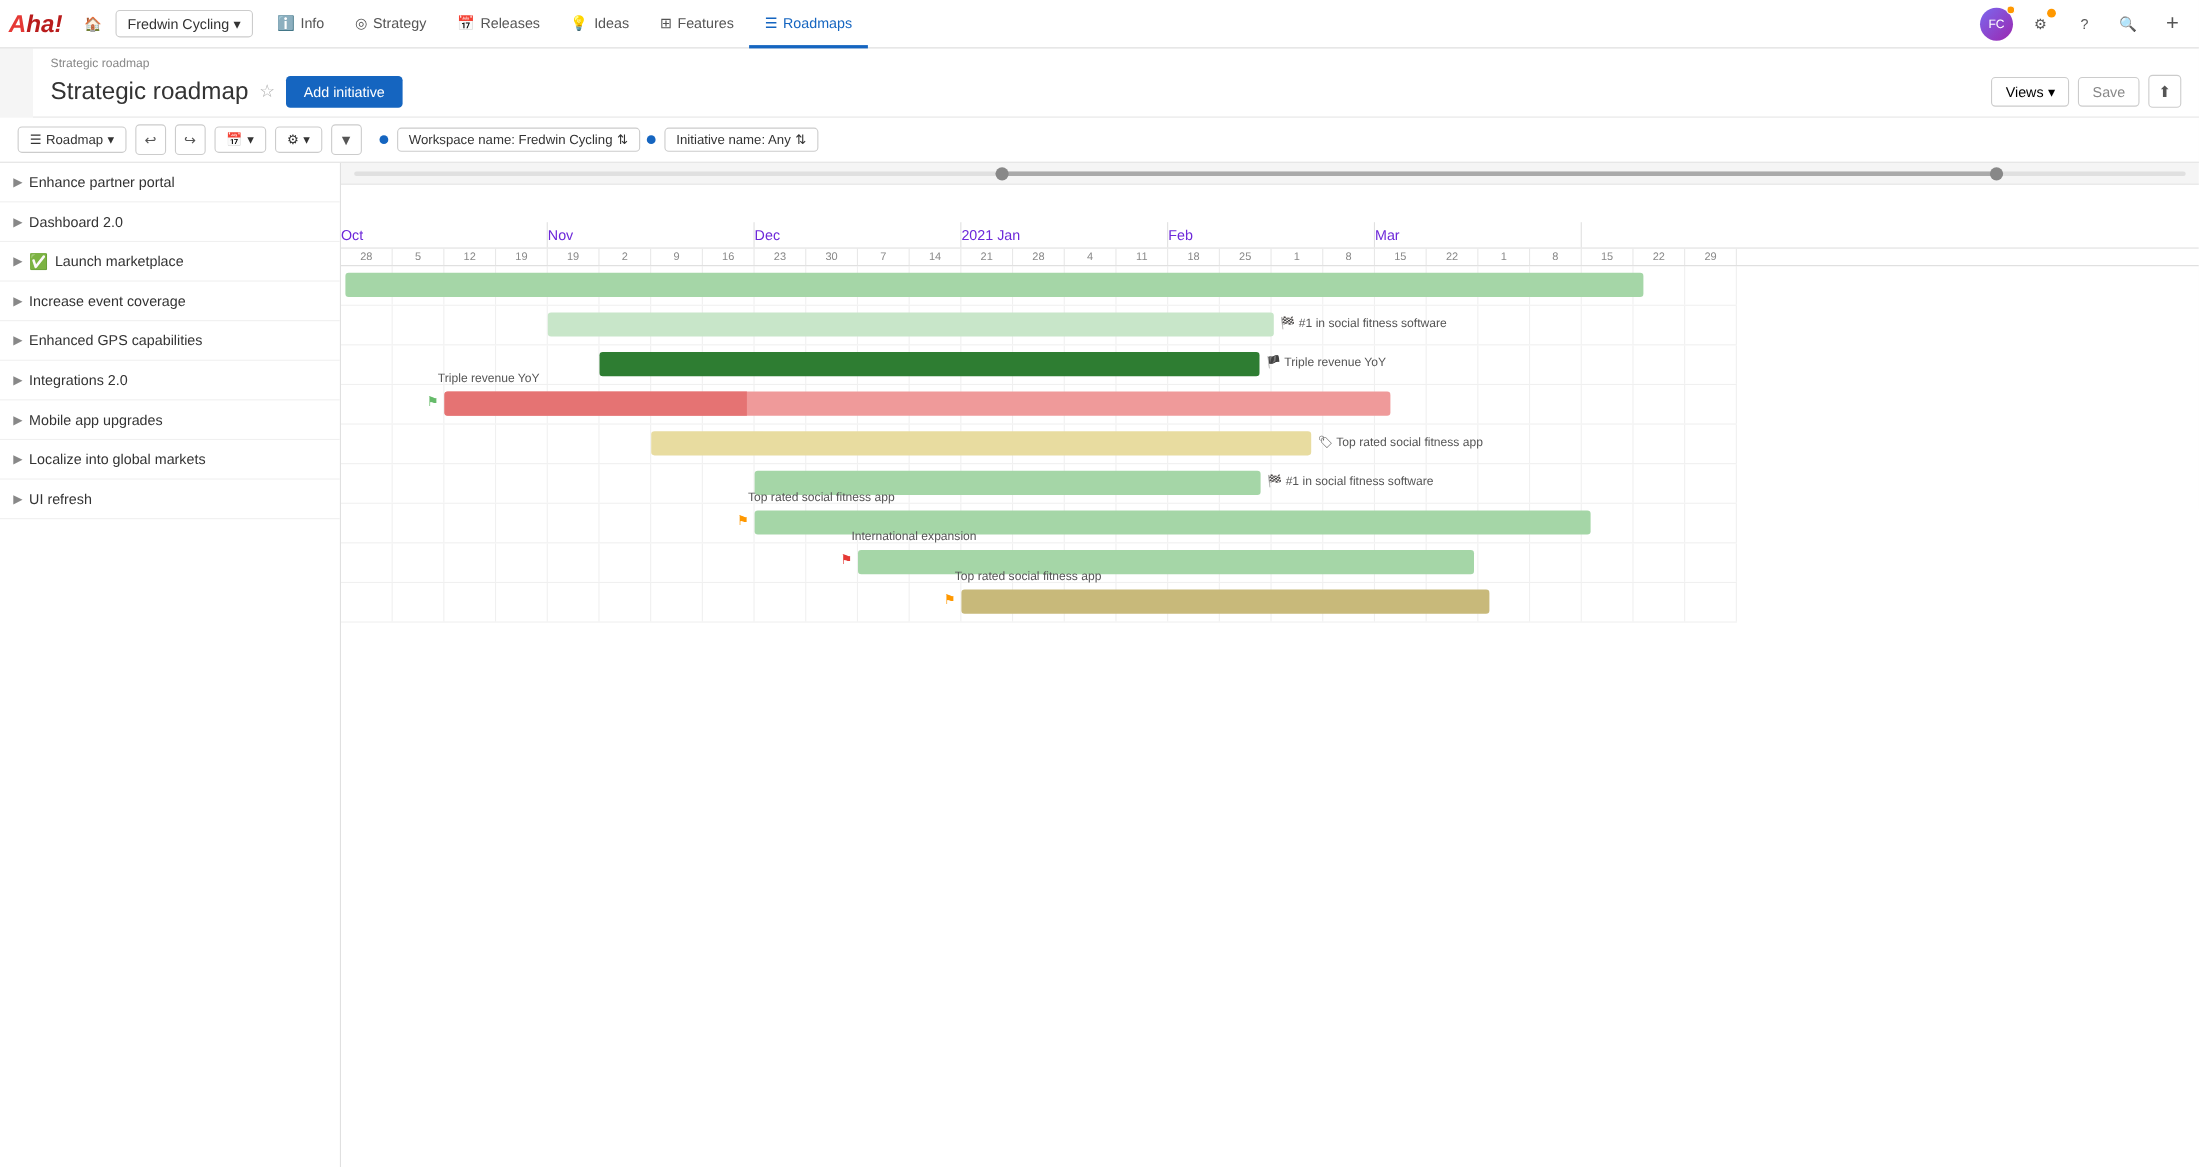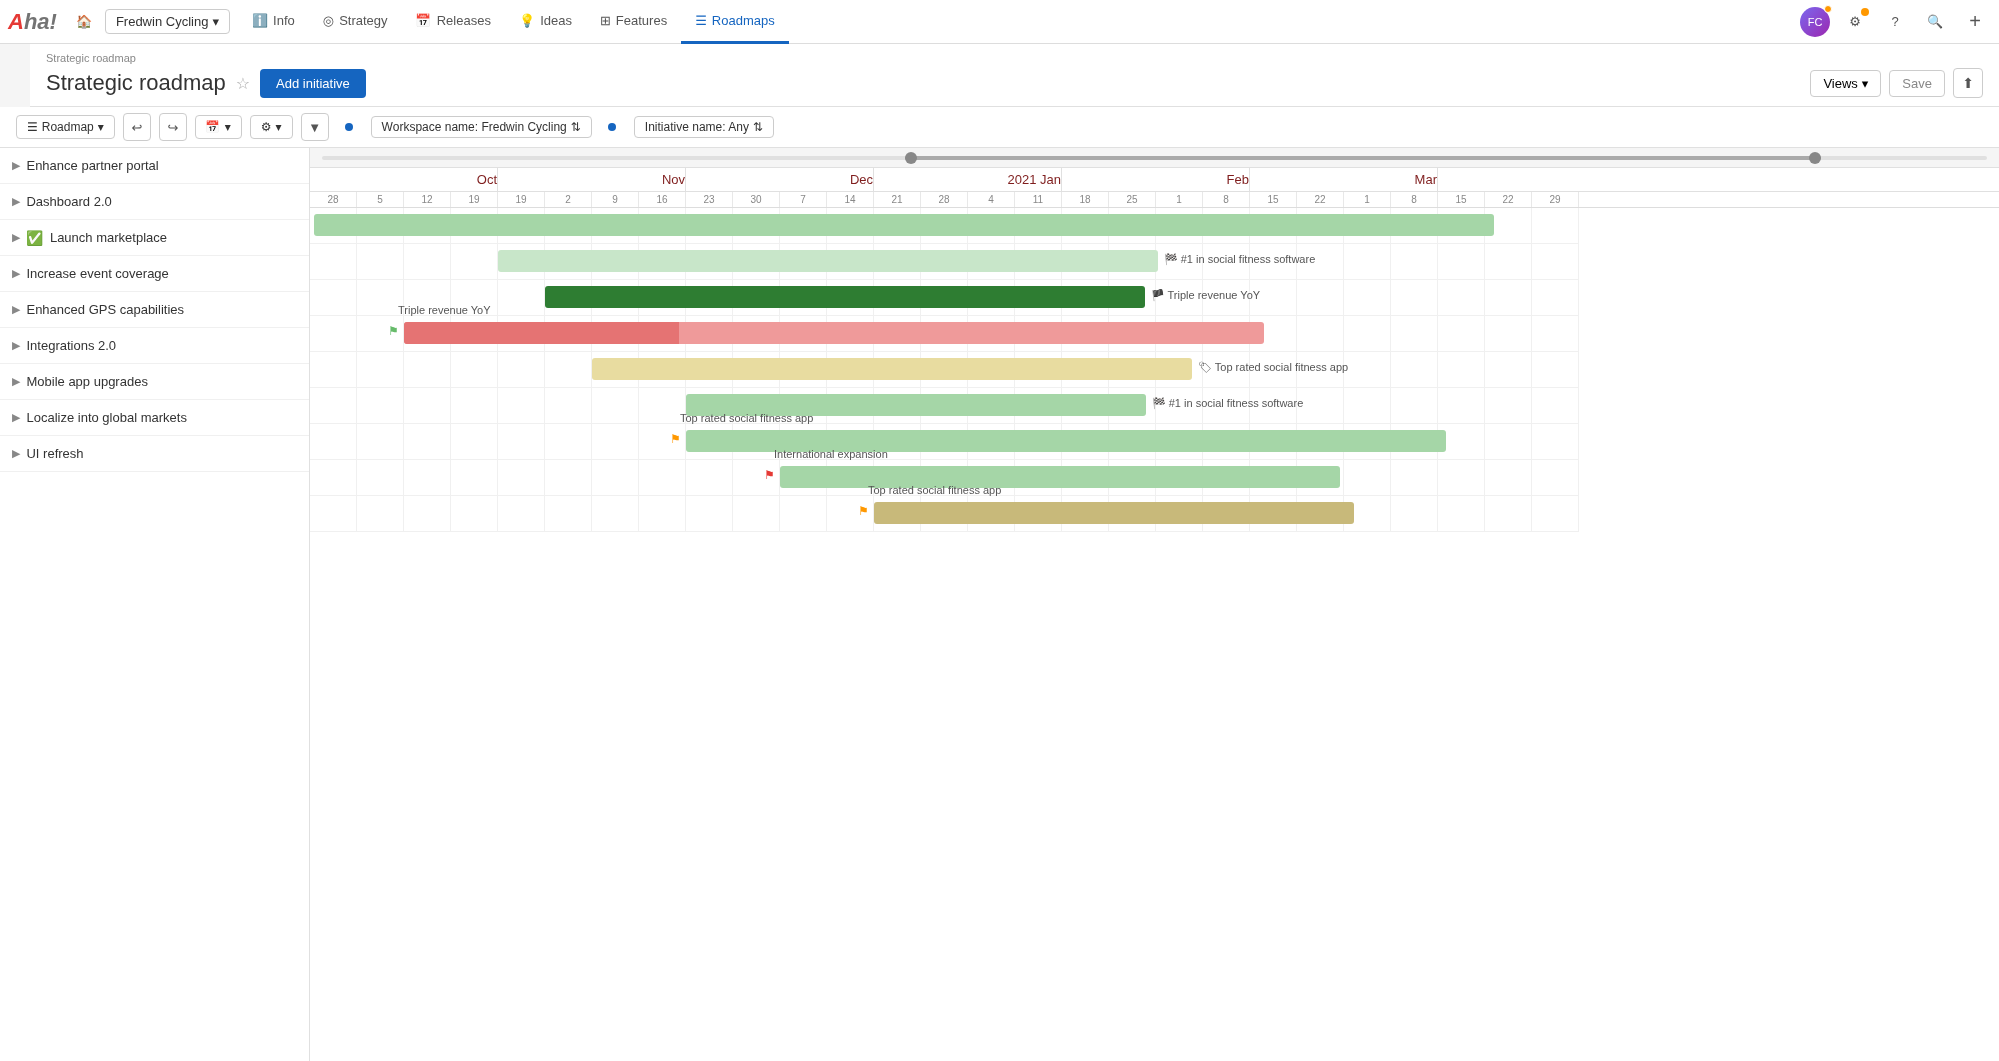--- a/index.html
+++ b/index.html
@@ -4,21 +4,21 @@
   <style>
     * { box-sizing: border-box; margin: 0; padding: 0; }
     body { font-family: -apple-system, BlinkMacSystemFont, 'Segoe UI', sans-serif; font-size: 13px; background: #f5f5f5; color: #333; overflow: hidden; }
 
     
     .top-nav {
       display: flex; align-items: center; background: #fff; border-bottom: 1px solid #ddd;
       height: 44px; padding: 0 8px; gap: 4px; position: relative; z-index: 100;
     }
     .logo { color: #1565c0; font-size: 22px; font-weight: 900; font-style: italic; margin-right: 8px; cursor: pointer; }
-    .logo span { color: #737373; }
+    .logo span { color: #b91c1c; }
     .nav-home { width: 32px; height: 32px; display: flex; align-items: center; justify-content: center; cursor: pointer; color: #555; border-radius: 4px; }
     .workspace-btn {
       display: flex; align-items: center; gap: 4px; padding: 4px 10px; border: 1px solid #ccc;
       border-radius: 4px; background: #fff; cursor: pointer; font-size: 13px; color: #333;
     }
     .nav-tabs { display: flex; align-items: stretch; height: 44px; margin-left: 4px; }
     .nav-tab {
       display: flex; align-items: center; gap: 5px; padding: 0 14px; cursor: pointer;
       color: #555; font-size: 13px; border-bottom: 3px solid transparent; height: 100%;
     }
@@ -47,21 +47,21 @@
     .save-btn { padding: 5px 12px; border: 1px solid #ccc; border-radius: 4px; background: #fff; cursor: pointer; font-size: 13px; color: #888; }
     .upload-btn { width: 30px; height: 30px; display: flex; align-items: center; justify-content: center; border: 1px solid #ccc; border-radius: 4px; cursor: pointer; color: #555; }
 
     
     .toolbar { background: #fff; padding: 6px 16px; border-bottom: 1px solid #e0e0e0; display: flex; align-items: center; gap: 8px; }
     .toolbar-btn {
       display: flex; align-items: center; gap: 4px; padding: 4px 10px; border: 1px solid #ccc;
       border-radius: 4px; background: #fff; cursor: pointer; font-size: 12px; color: #333;
     }
     .toolbar-icon-btn { width: 28px; height: 28px; display: flex; align-items: center; justify-content: center; border: 1px solid #ccc; border-radius: 4px; cursor: pointer; color: #555; }
-    .filter-section { display: flex; align-items: center; gap: 16px; margin-left: 8px; }
+    .filter-section { display: flex; align-items: center; gap: 6px; margin-left: 8px; }
     .filter-chip {
       display: flex; align-items: center; gap: 4px; padding: 3px 10px; border: 1px solid #ccc;
       border-radius: 4px; background: #fff; cursor: pointer; font-size: 12px; color: #333;
     }
     .filter-dot { width: 8px; height: 8px; border-radius: 50%; background: #1565c0; margin-right: 2px; }
 
     
     .main-content { display: flex; height: calc(100vh - 130px); overflow: hidden; }
 
     
@@ -71,21 +71,21 @@
       cursor: pointer; min-height: 36px;
     }
     .expand-icon { color: #888; margin-right: 6px; font-size: 11px; }
     .initiative-name { font-size: 13px; color: #333; }
     .check-icon { color: #4caf50; margin-right: 6px; font-size: 14px; }
 
     
     .gantt-area { flex: 1; overflow-x: auto; overflow-y: auto; background: #fff; position: relative; }
     .gantt-header { position: sticky; top: 0; background: #fff; z-index: 10; border-bottom: 1px solid #ddd; }
     .gantt-months { display: flex; border-bottom: 1px solid #e0e0e0; }
-    .gantt-month { text-align: right; font-size: 13px; color: #7f1d1d; font-weight: 500; border-right: 1px solid #e0e0e0; padding: 4px 0; }
+    .gantt-month { text-align: left; font-size: 13px; color: #6d28d9; font-weight: 500; border-right: 1px solid #e0e0e0; padding: 4px 0; margin-top: 34px; }
     .gantt-weeks { display: flex; }
     .gantt-week { text-align: center; font-size: 10px; color: #888; border-right: 1px solid #e8e8e8; padding: 2px 0; min-width: 47px; }
     .gantt-body { position: relative; }
     .gantt-row { display: flex; align-items: center; border-bottom: 1px solid #f0f0f0; height: 36px; position: relative; }
     .gantt-row-bg { position: absolute; top: 0; left: 0; right: 0; bottom: 0; display: flex; }
     .gantt-col { border-right: 1px solid #f0f0f0; min-width: 47px; height: 100%; }
 
     .gantt-wrapper { display: flex; flex-direction: column; min-width: 1200px; }
   </style>
 </head>

